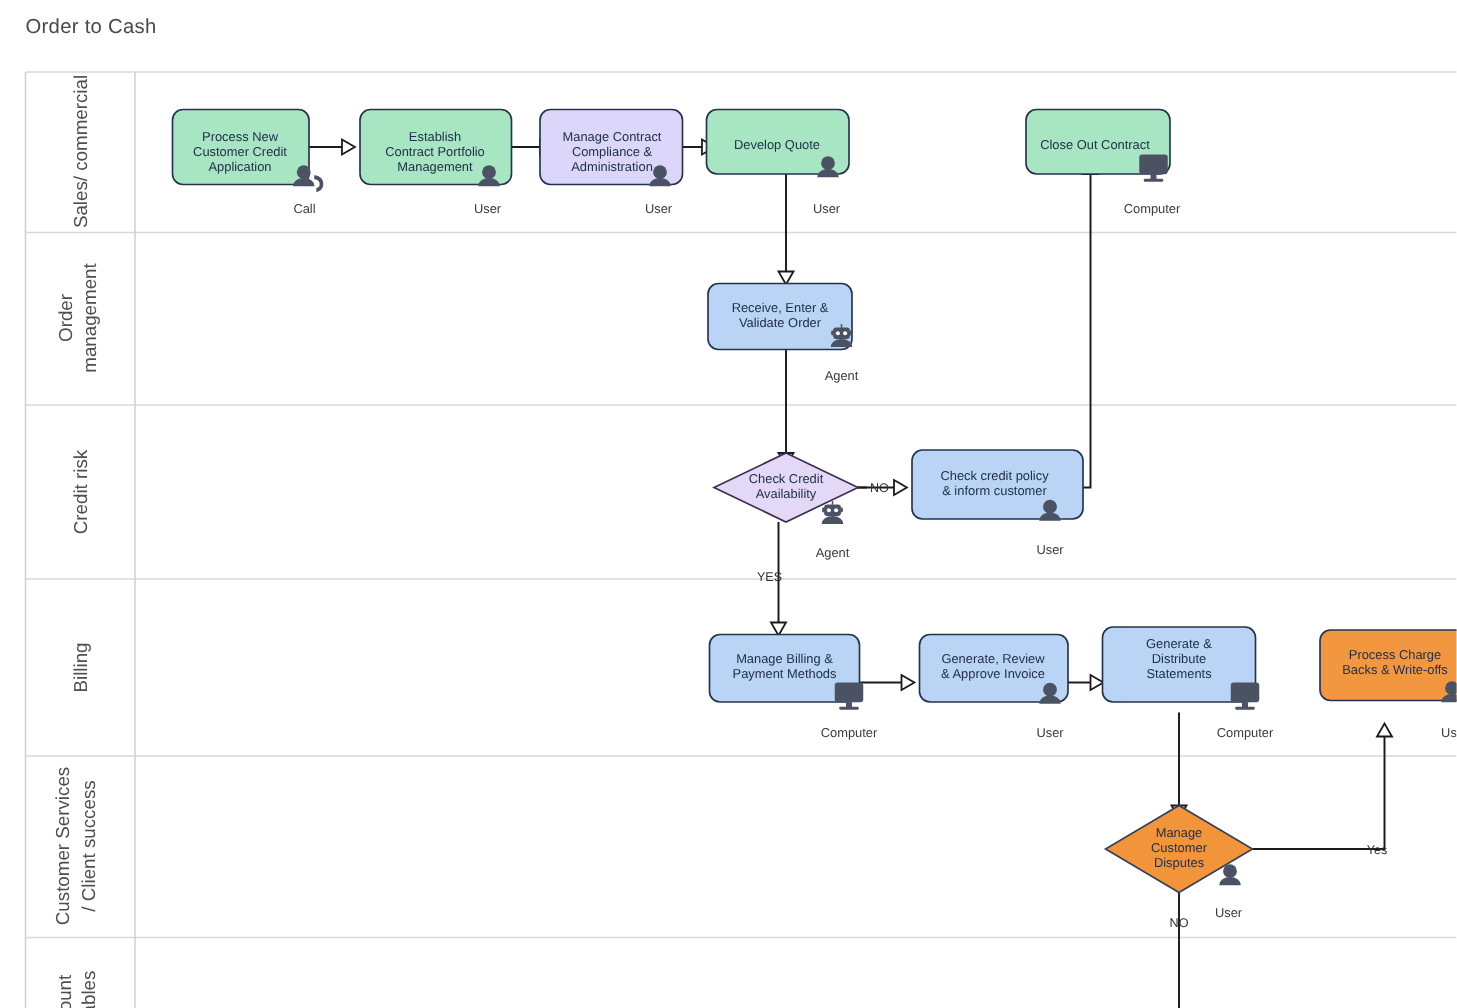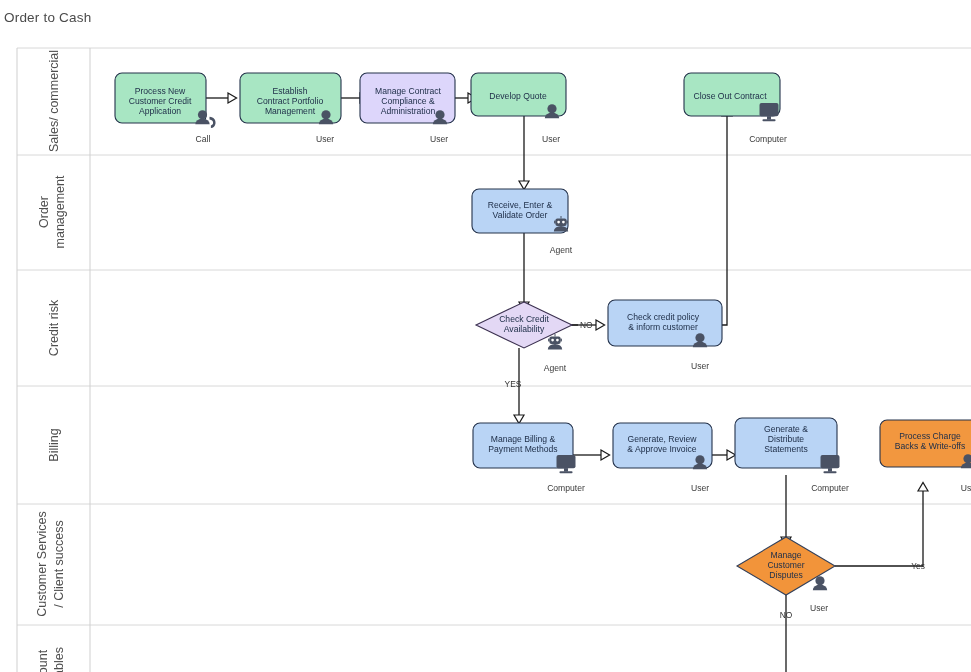--- a/index.html
+++ b/index.html
@@ -9,21 +9,21 @@
   }
   body {
     width: 971px;
     height: 672px;
     overflow: hidden;
     font-family: "Liberation Sans", sans-serif;
     position: relative;
   }
   #page-title {
     position: absolute;
-    left: 4px;
+    left: 17px;
     top: 10px;
     font-size: 13.5px;
     color: #4a4a4a;
     letter-spacing: 0.2px;
     font-family: "Liberation Sans", sans-serif;
   }
   #diagram {
     position: absolute;
     left: 0;
     top: 44px;

